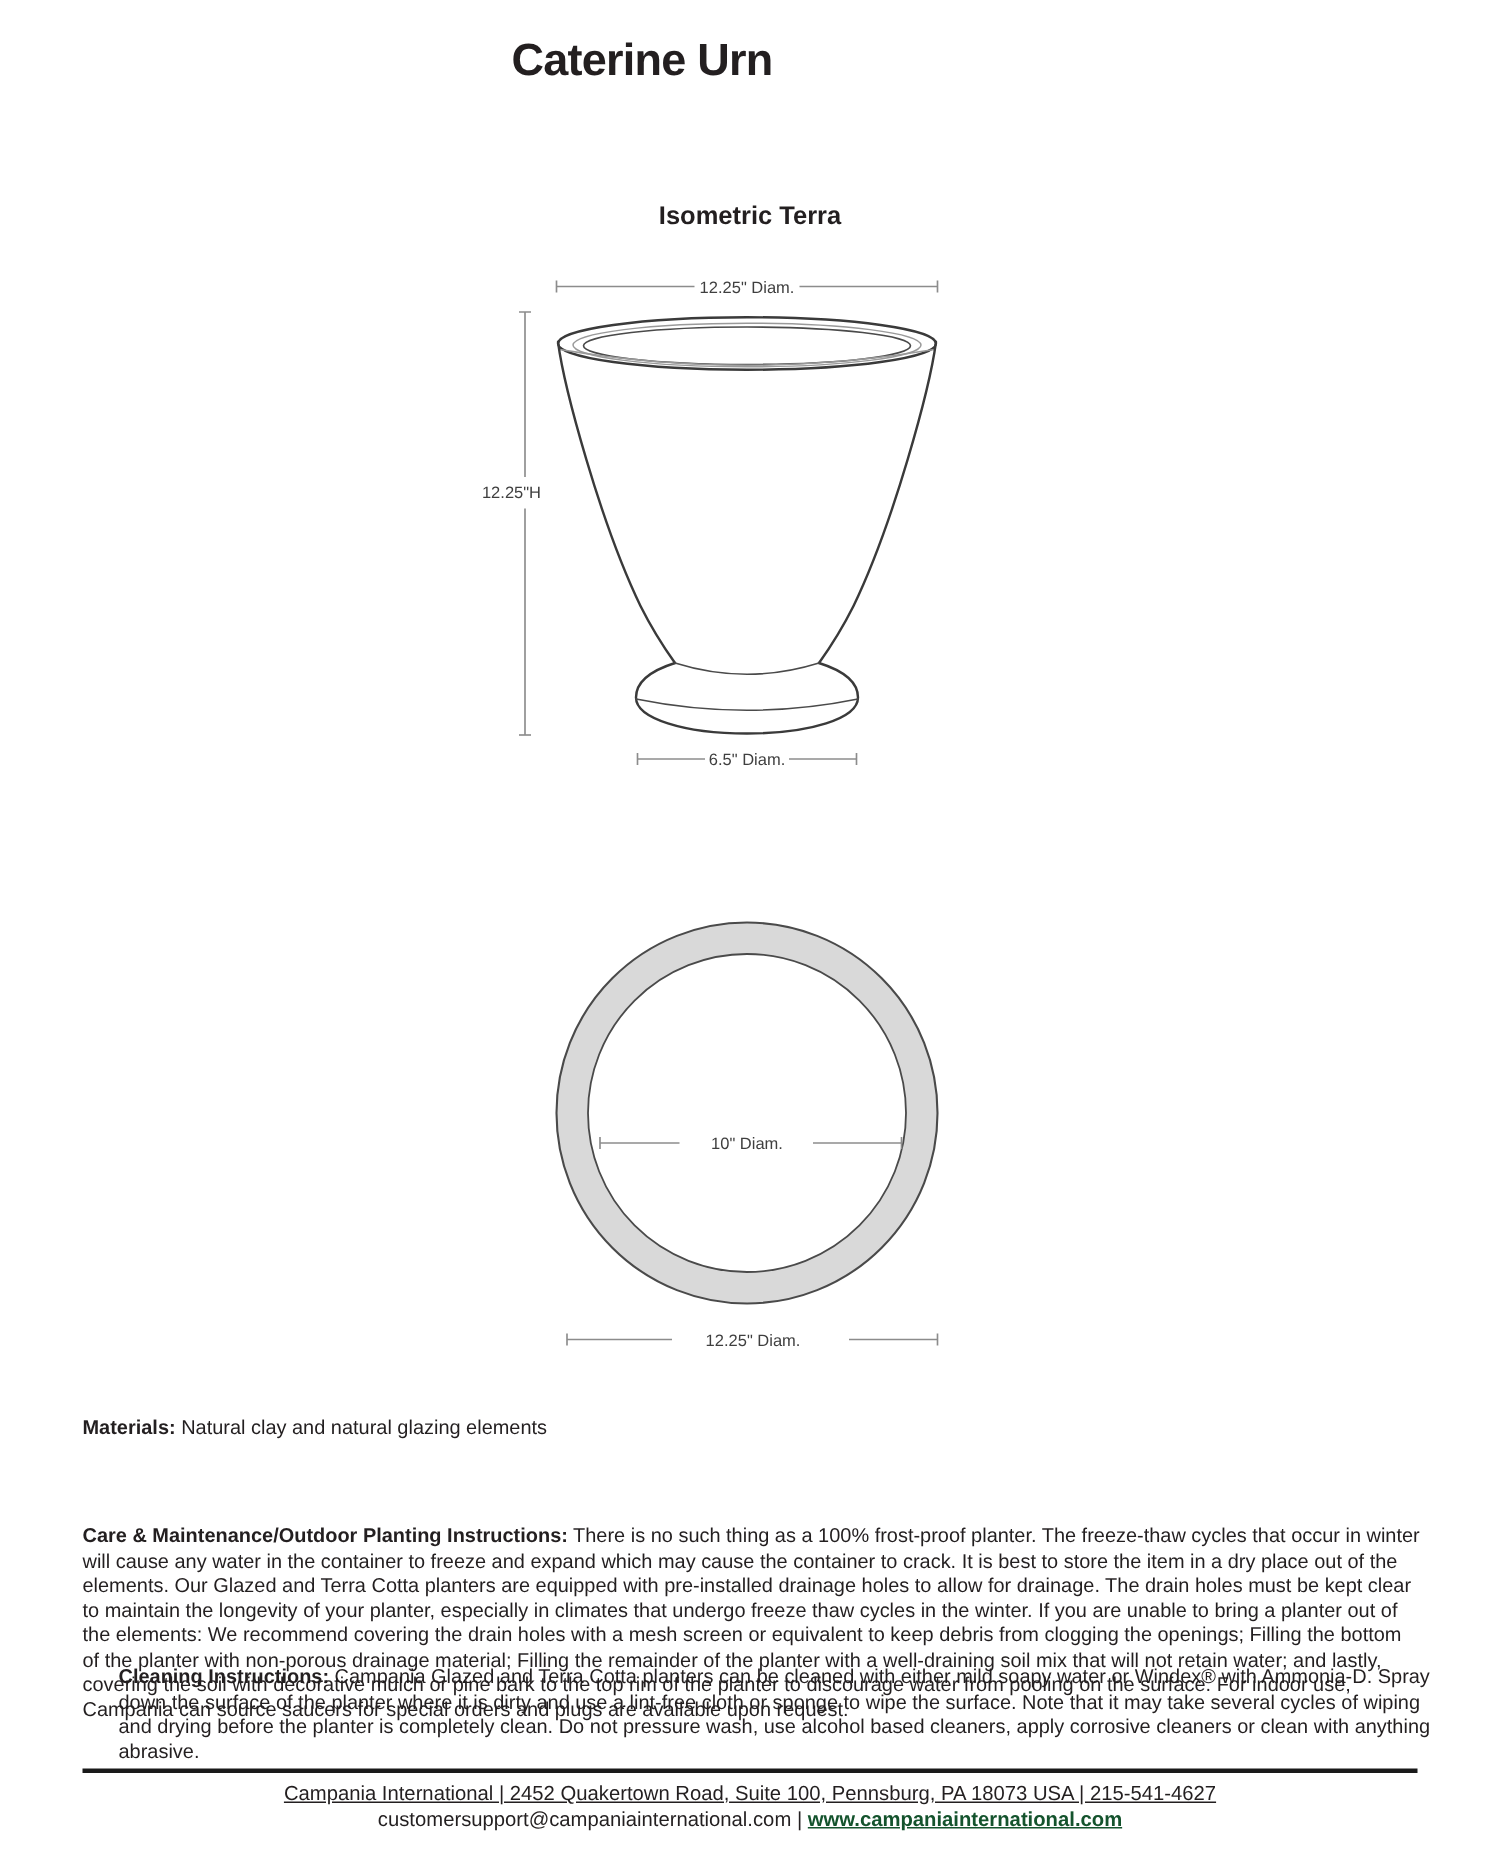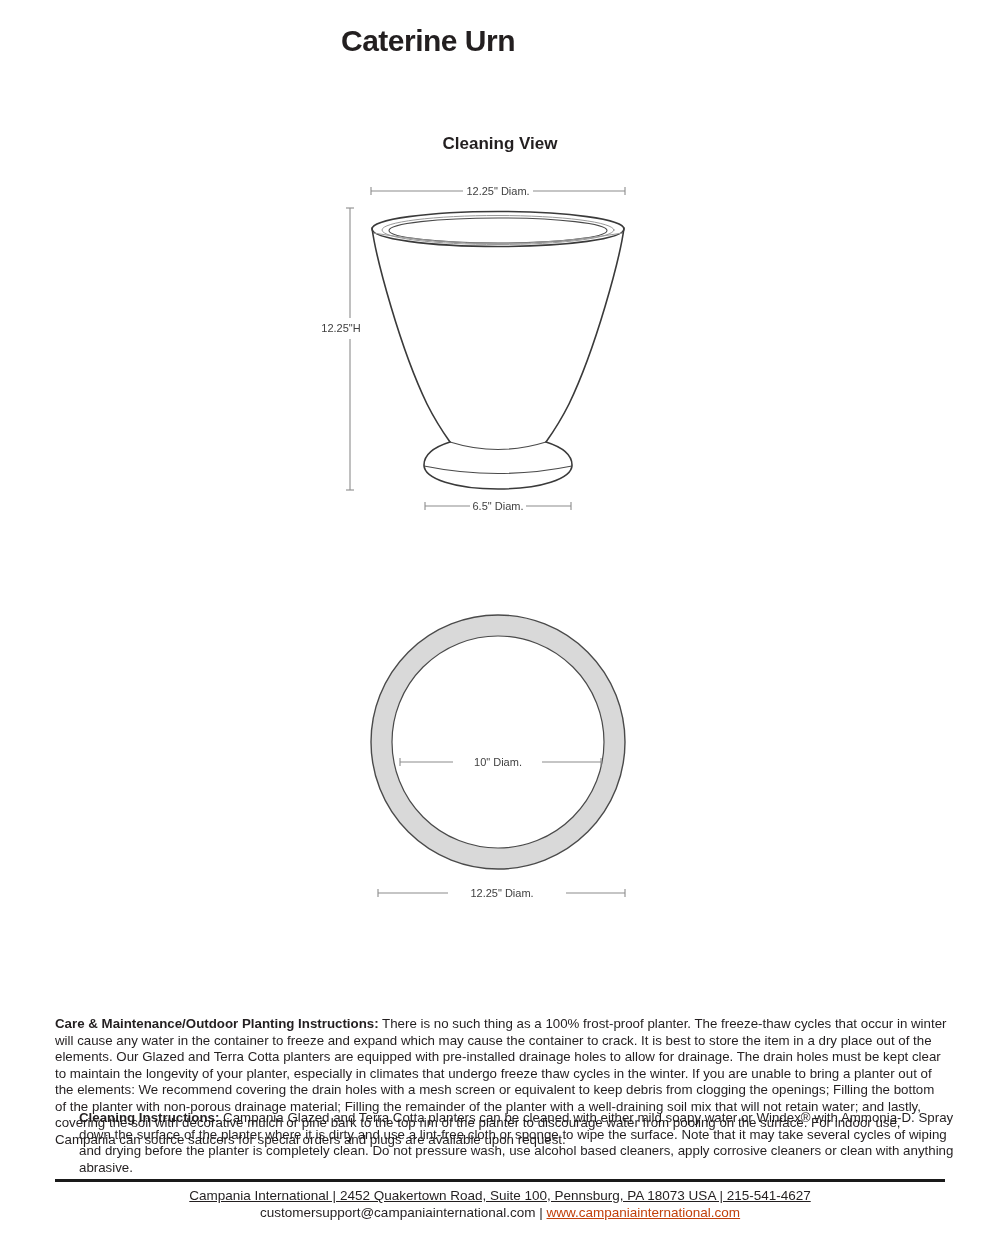--- a/index.html
+++ b/index.html
@@ -32,30 +32,30 @@
   .materials{top:944px;}
   .care{top:971px;margin-top:45px;}
   .cleaning{top:1110px;margin-left:24px;}
   .footer-rule{position:absolute;left:55px;top:1179px;width:890px;height:3px;background:#1a1a1a;}
   .footer-line{
     position:absolute;left:0;width:1000px;margin:0;text-align:center;
     font-size:13.5px;line-height:17px;
   }
   .footer-line1{top:1187px;text-decoration:underline;}
   .footer-line2{top:1204px;}
-  .web-link{color:#c2410c;text-decoration:underline;cursor:pointer;}
+  .web-link{color:#14532d;text-decoration:underline;cursor:pointer;font-weight:bold;}
 </style>
 </head>
 <body>
 
 <div class="page">
 
   <h1 class="page-title">Caterine Urn</h1>
 
-  <h2 class="view-heading iso-heading">Cleaning View</h2>
+  <h2 class="view-heading iso-heading">Isometric Terra</h2>
 
   <svg class="iso-svg" viewBox="0 0 370 345">
 
     <g>
       <line class="dim-line" x1="71" y1="13" x2="163" y2="13"></line>
       <line class="dim-line" x1="233" y1="13" x2="325" y2="13"></line>
       <line class="dim-line" x1="71" y1="9" x2="71" y2="17"></line>
       <line class="dim-line" x1="325" y1="9" x2="325" y2="17"></line>
       <text class="dim-text" x="198" y="17" text-anchor="middle">12.25" Diam.</text>
     </g>
@@ -107,20 +107,21 @@
 
     <g>
       <line class="dim-line" x1="38" y1="293" x2="108" y2="293"></line>
       <line class="dim-line" x1="226" y1="293" x2="285" y2="293"></line>
       <line class="dim-line" x1="38" y1="289" x2="38" y2="297"></line>
       <line class="dim-line" x1="285" y1="289" x2="285" y2="297"></line>
       <text class="dim-text" x="162" y="297" text-anchor="middle">12.25" Diam.</text>
     </g>
   </svg>
 
+  <p class="para materials"><b>Materials:</b> <span>Natural clay and natural glazing elements</span></p>
 
   <p class="para care"><b>Care &amp; Maintenance/Outdoor Planting Instructions:</b> <span>There is no such thing as a 100% frost-proof planter. The freeze-thaw cycles that occur in winter will cause any water in the container to freeze and expand which may cause the container to crack. It is best to store the item in a dry place out of the elements. Our Glazed and Terra Cotta planters are equipped with pre-installed drainage holes to allow for drainage. The drain holes must be kept clear to maintain the longevity of your planter, especially in climates that undergo freeze thaw cycles in the winter. If you are unable to bring a planter out of the elements: We recommend covering the drain holes with a mesh screen or equivalent to keep debris from clogging the openings; Filling the bottom of the planter with non-porous drainage material; Filling the remainder of the planter with a well-draining soil mix that will not retain water; and lastly, covering the soil with decorative mulch or pine bark to the top rim of the planter to discourage water from pooling on the surface. For indoor use, Campania can source saucers for special orders and plugs are available upon request.</span></p>
 
   <p class="para cleaning"><b>Cleaning Instructions:</b> <span>Campania Glazed and Terra Cotta planters can be cleaned with either mild soapy water or Windex® with Ammonia-D. Spray down the surface of the planter where it is dirty and use a lint-free cloth or sponge to wipe the surface. Note that it may take several cycles of wiping and drying before the planter is completely clean. Do not pressure wash, use alcohol based cleaners, apply corrosive cleaners or clean with anything abrasive.</span></p>
 
   <div class="footer-rule"></div>
 
   <p class="footer-line footer-line1">Campania International | 2452 Quakertown Road, Suite 100, Pennsburg, PA 18073 USA | 215-541-4627</p>
 
   <p class="footer-line footer-line2"><span>customersupport@campaniainternational.com</span> <span>|</span> <a class="web-link" href="#">www.campaniainternational.com</a></p>

